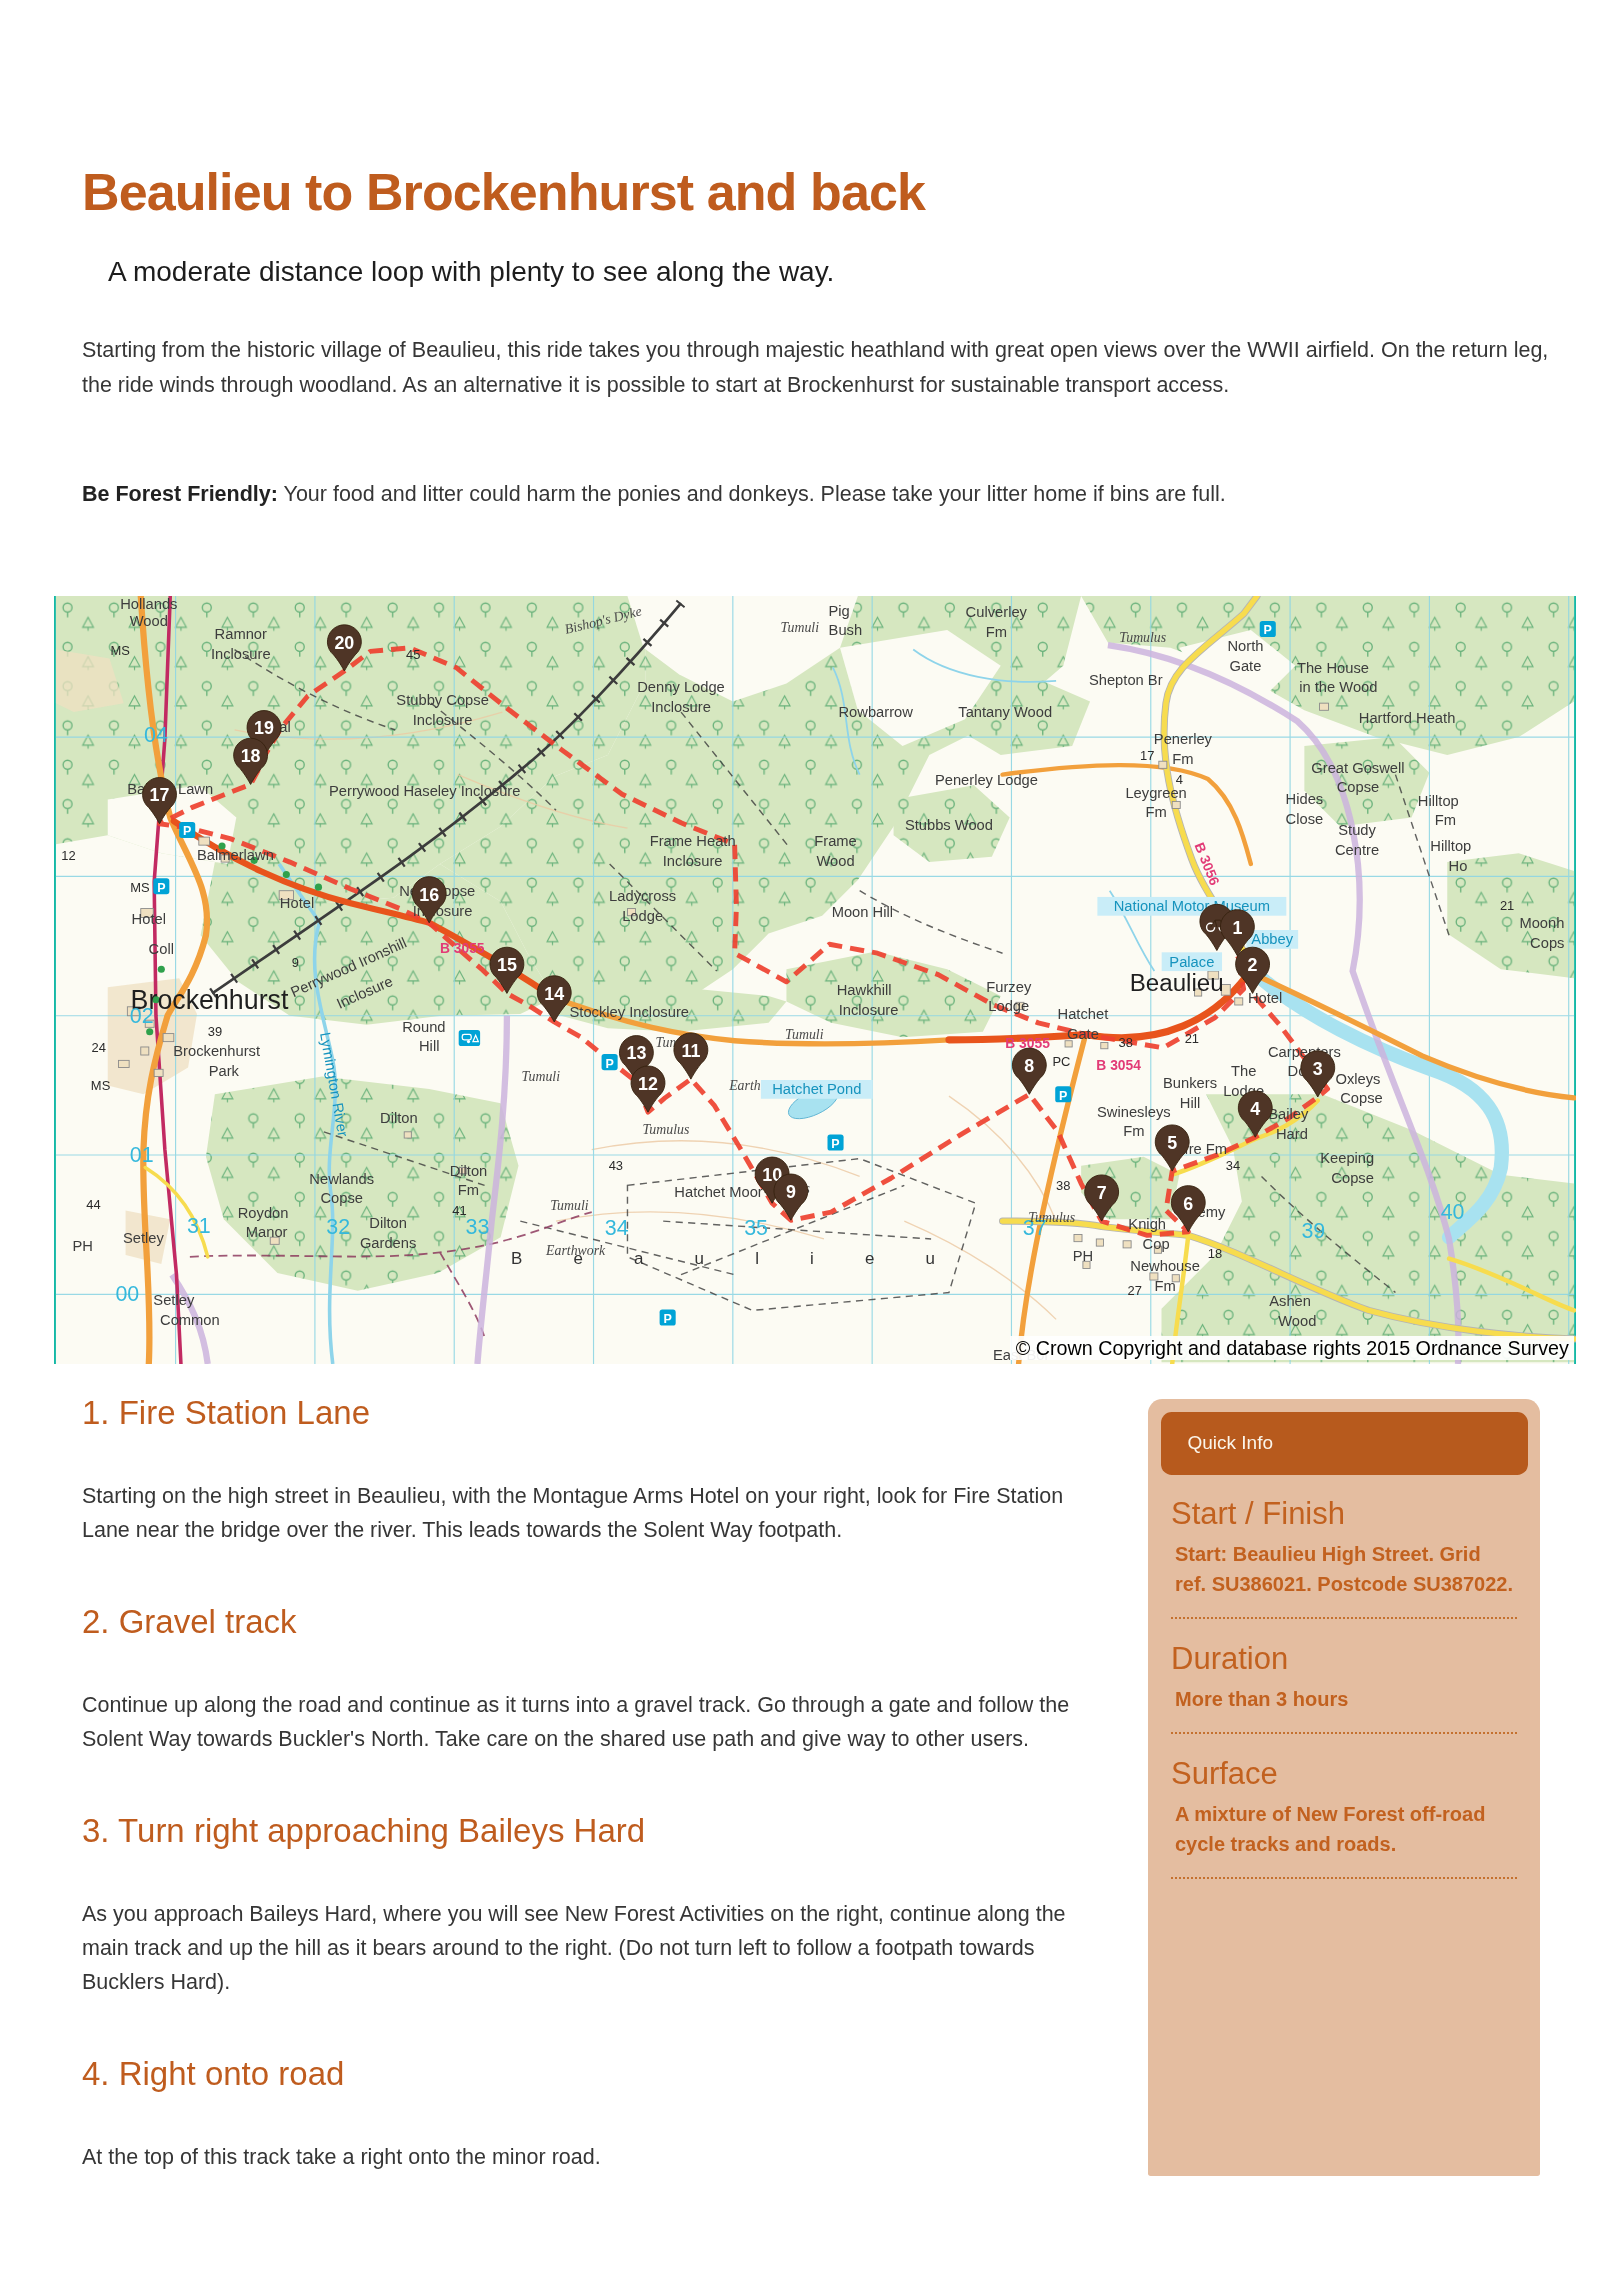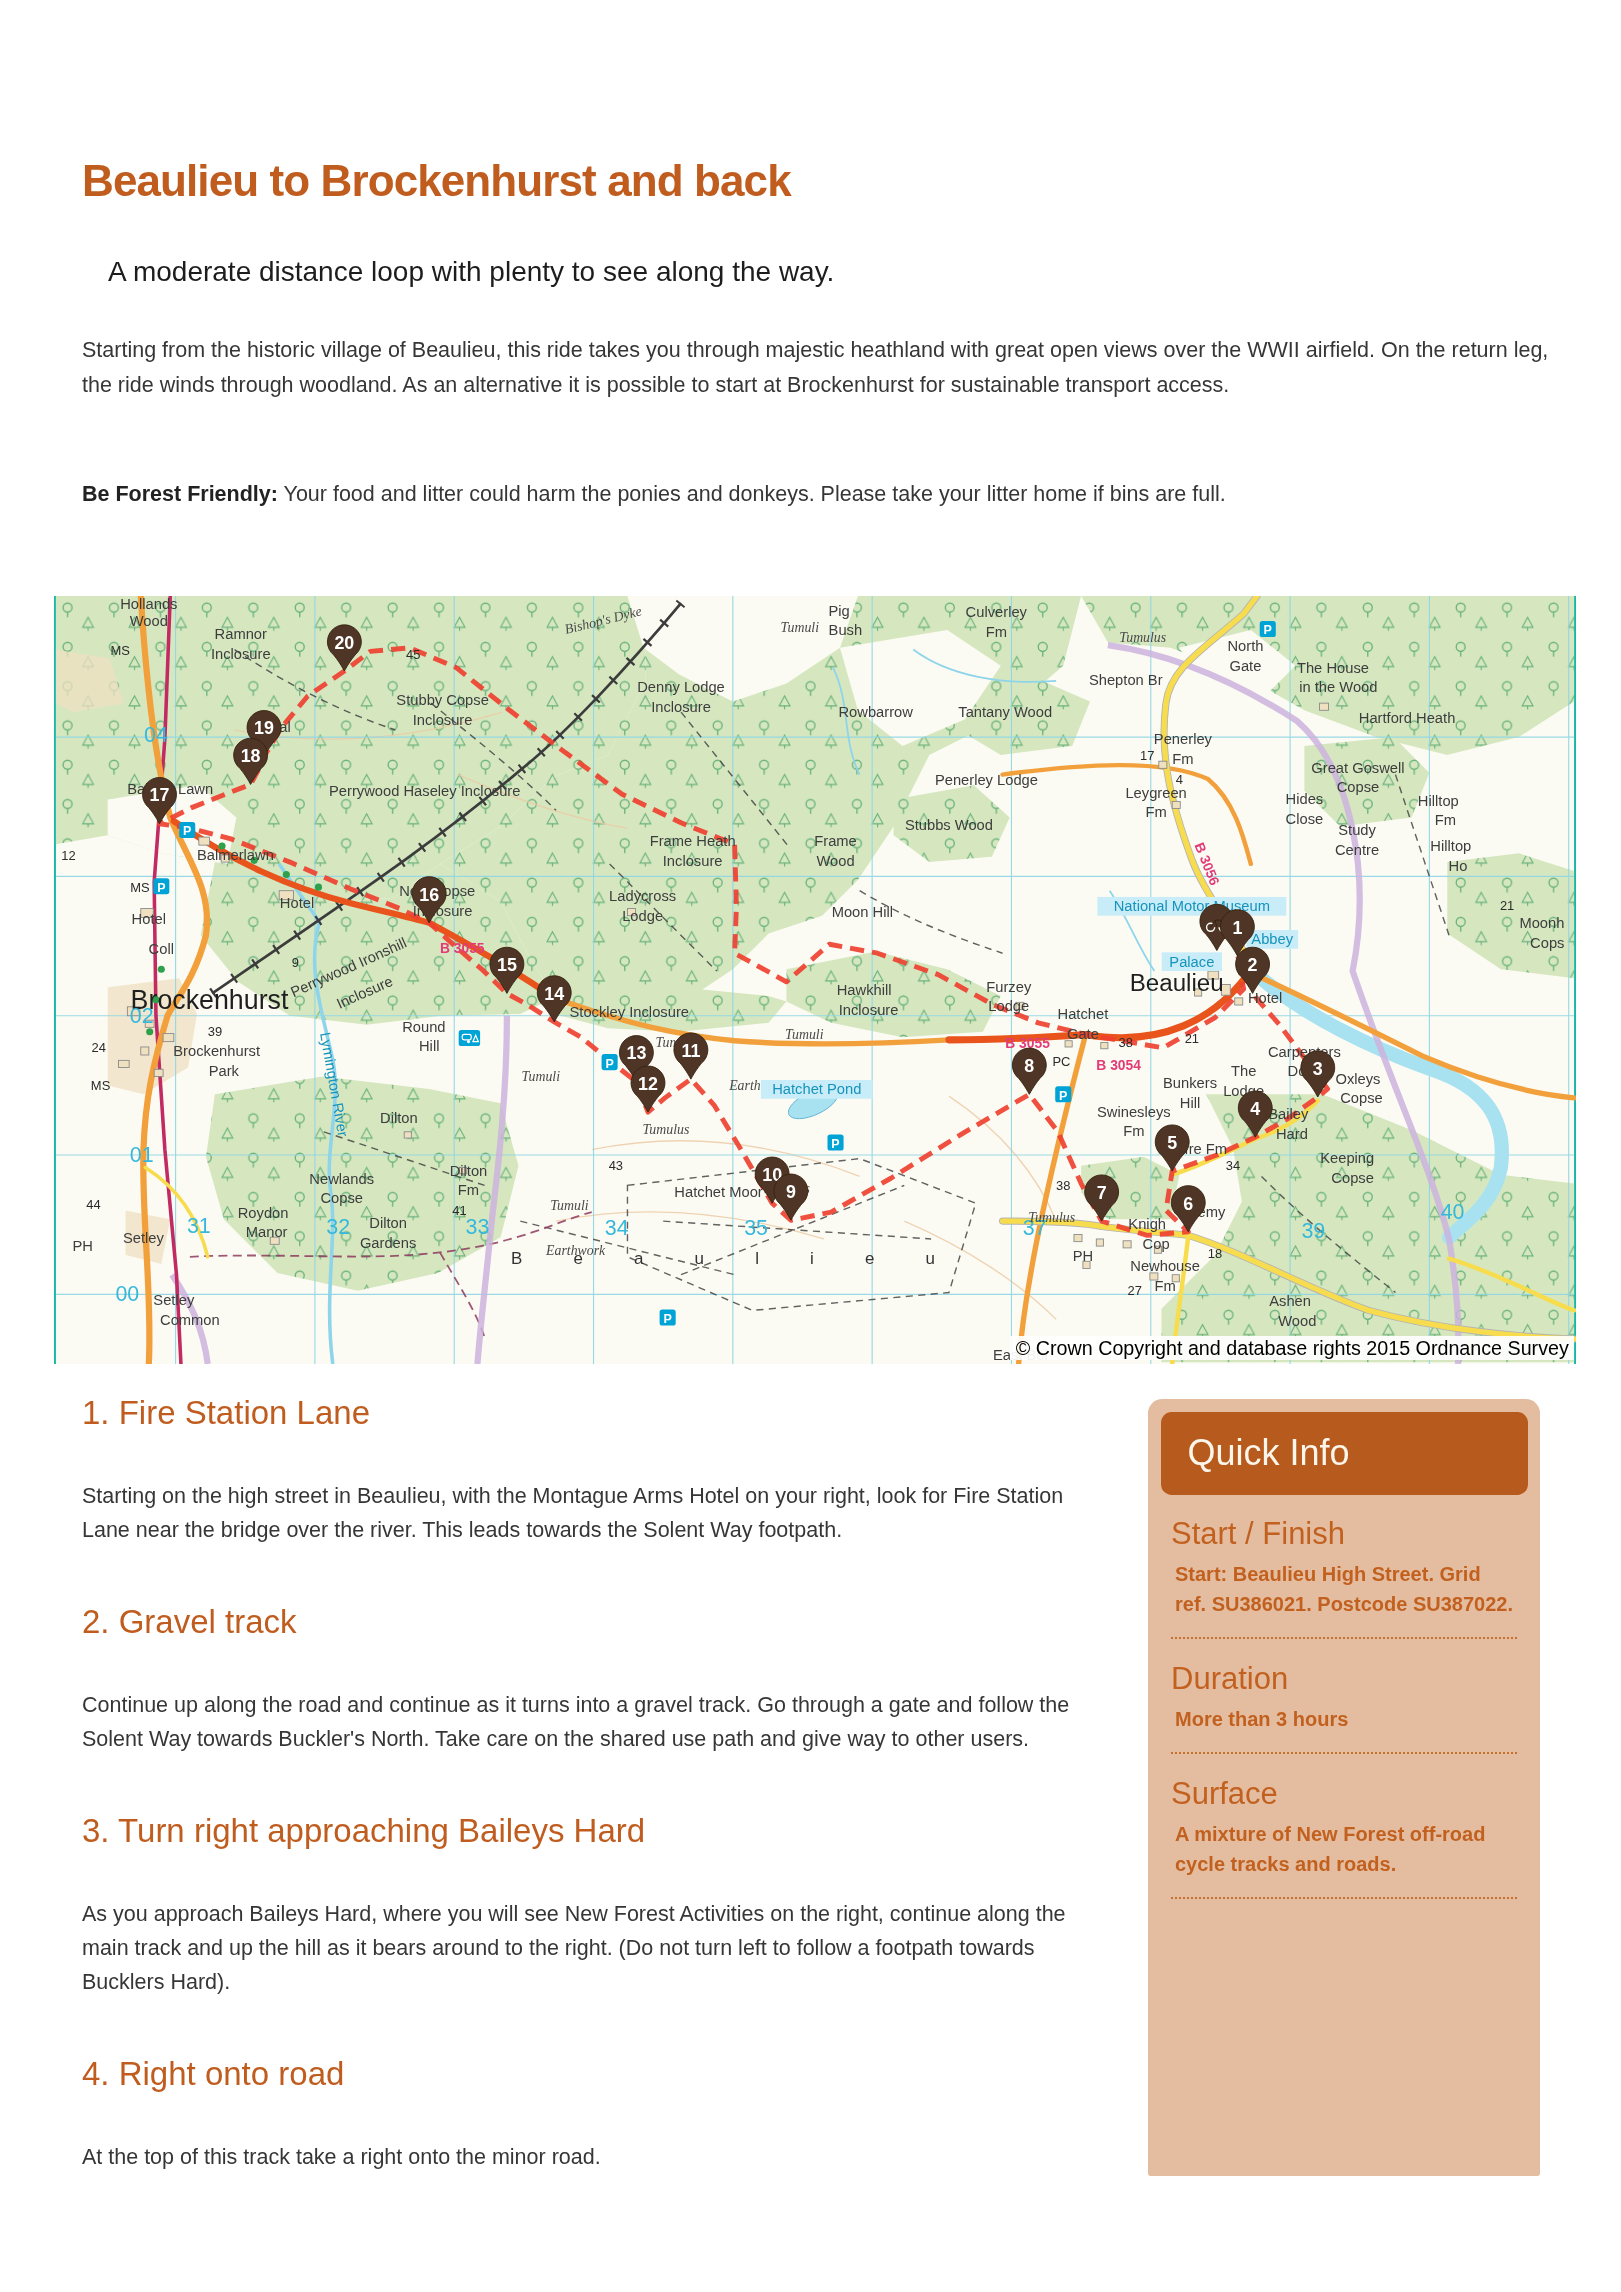--- a/index.html
+++ b/index.html
@@ -3,21 +3,21 @@
 <meta charset="utf-8">
 <style>
   :root{
     --orange:#bf5c1e; --sb-bg:#e4bda0; --sb-orange:#c2611f; --sb-head:#b75a1d;
     --ink:#363636;
   }
   html,body{margin:0;padding:0;}
   body{width:1622px;height:2293px;position:relative;background:#ffffff;
        font-family:"Liberation Sans",sans-serif;overflow:hidden;}
   .abs{position:absolute;}
-  .title{left:82px;top:127px;font-size:44px;color:var(--orange);letter-spacing:-0.9px;}
+  .title{left:82px;top:127px;font-size:52px;color:var(--orange);letter-spacing:-0.9px;}
   .subtitle{left:82px;top:256px;font-size:28px;color:#1d1d1d;margin-left:26px;}
   .intro{left:82px;top:311px;width:1473px;font-size:21.5px;line-height:35px;color:var(--ink);}
   .forest{left:82px;top:460px;width:1473px;font-size:21.5px;color:var(--ink);}
   .forest b{color:#222;}
   
   .map-wrap{left:54px;top:596px;width:1522px;height:768px;background:#14b8a6;}
   .map-wrap svg{display:block;}
   .copyright{position:absolute;right:1.8px;bottom:3.6px;font-size:19.7px;color:#000;
              background:rgba(255,255,255,.92);padding:0.9px 5.4px;}
   
@@ -34,21 +34,21 @@
   .pin path{fill:#4f3526;stroke:#36220f;stroke-width:1;}
   .pin text{fill:#fff;font-size:20px;font-weight:bold;text-anchor:middle;font-family:"Liberation Sans",sans-serif;}
   
   .sections{left:82px;top:1394px;width:1066px;}
   .sections h2{font-size:33px;font-weight:400;color:var(--orange);margin:0 0 47px 0;}
   .sections p{font-size:21.5px;line-height:34px;color:var(--ink);margin:0 0 56px 0;width:1030px;}
   
   .sidebar{left:1148px;top:1399px;width:392px;height:777px;background:var(--sb-bg);
            border-radius:14.3px 14.3px 2.7px 2.7px;overflow:hidden;}
   .sb-header{margin:12.5px;background:var(--sb-head);border-radius:10.7px;padding:20.6px 27px;
-             color:#fbf5ea;font-size:36px;}
+             color:#fbf5ea;font-size:19px;}
   .sb-body{padding:0 23px;}
   .sb-item h3{font-size:31px;font-weight:400;color:var(--sb-orange);margin:21.5px 0 7.2px 0;}
   .sb-item p{font-size:20px;font-weight:bold;color:var(--sb-orange);line-height:30px;margin:4px;}
   .sb-item .dots{border-bottom:2.7px dotted #c4712f;margin-top:18px;}
 </style>
 </head>
 <body>
 
 <h1 class="abs title">Beaulieu to Brockenhurst and back</h1>
 <div class="abs subtitle">A moderate distance loop with plenty to see along the way.</div>

